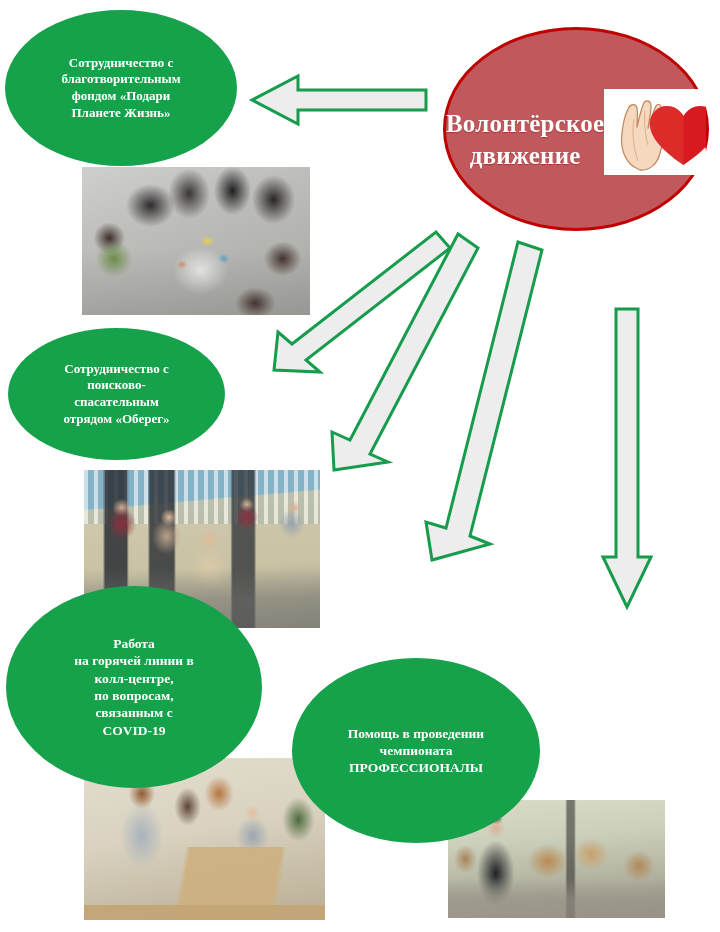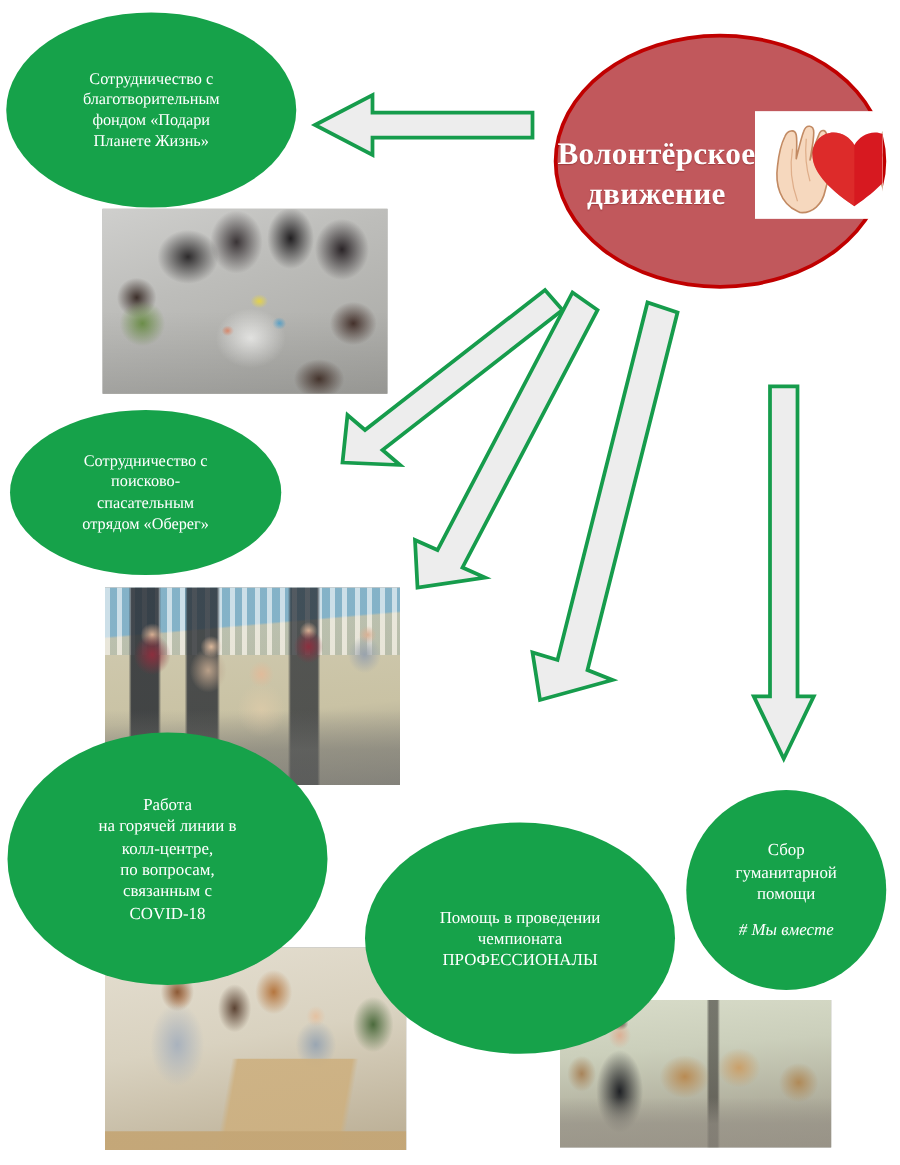--- a/index.html
+++ b/index.html
@@ -29,21 +29,21 @@
     border-radius: 50%;
     background: #16A24A;
     display: flex;
     align-items: center;
     justify-content: center;
     box-sizing: border-box;
     z-index: 20;
   }
   .ellipse .etext {
     color: #ffffff;
-    font-weight: normal;
+    font-weight: bold;
     text-align: center;
     line-height: 1.28;
     padding: 0 8px;
     white-space: pre-line;
     font-family: "Liberation Serif", "DejaVu Serif", serif;
   }
 
   
   .red-circle {
     position: absolute;
@@ -225,35 +225,29 @@
 спасательным
 отрядом «Оберег»</div>
   </div>
 
   <div class="ellipse" style="left:6px; top:586px; width:256px; height:202px;">
     <div class="etext" style="font-size:13.5px;">Работа
 на горячей линии в
 колл-центре,
 по вопросам,
 связанным    с
-COVID-18</div>
+COVID-19</div>
   </div>
 
   <div class="ellipse" style="left:292px; top:658px; width:248px; height:185px;">
     <div class="etext" style="font-size:13.5px;">Помощь в проведении
 чемпионата
 ПРОФЕССИОНАЛЫ</div>
   </div>
 
-  <div class="ellipse" style="left:549px; top:632px; width:160px; height:160px; flex-direction:column;">
-    <div class="etext" style="font-size:13.5px; font-weight:normal;">Сбор
-гуманитарной
-помощи</div>
-    <div class="etext" style="font-size:13.5px; font-style:italic; font-weight:normal; margin-top:12px;"># Мы вместе</div>
-  </div>
 
   <div class="red-circle" style="left:443px; top:27px; width:266px; height:204px;">
     <div class="red-title">Волонтёрское
 движение</div>
     <div class="heart-box">
       <svg width="159" height="86" viewBox="0 0 159 86" aria-hidden="true">
         <rect x="0" y="0" width="159" height="86" fill="#ffffff"></rect>
 
         <g>
           <path d="M34 80 C20 74 16 58 18 44 C19 34 21 26 24 20 C26 15 32 14 33 19

